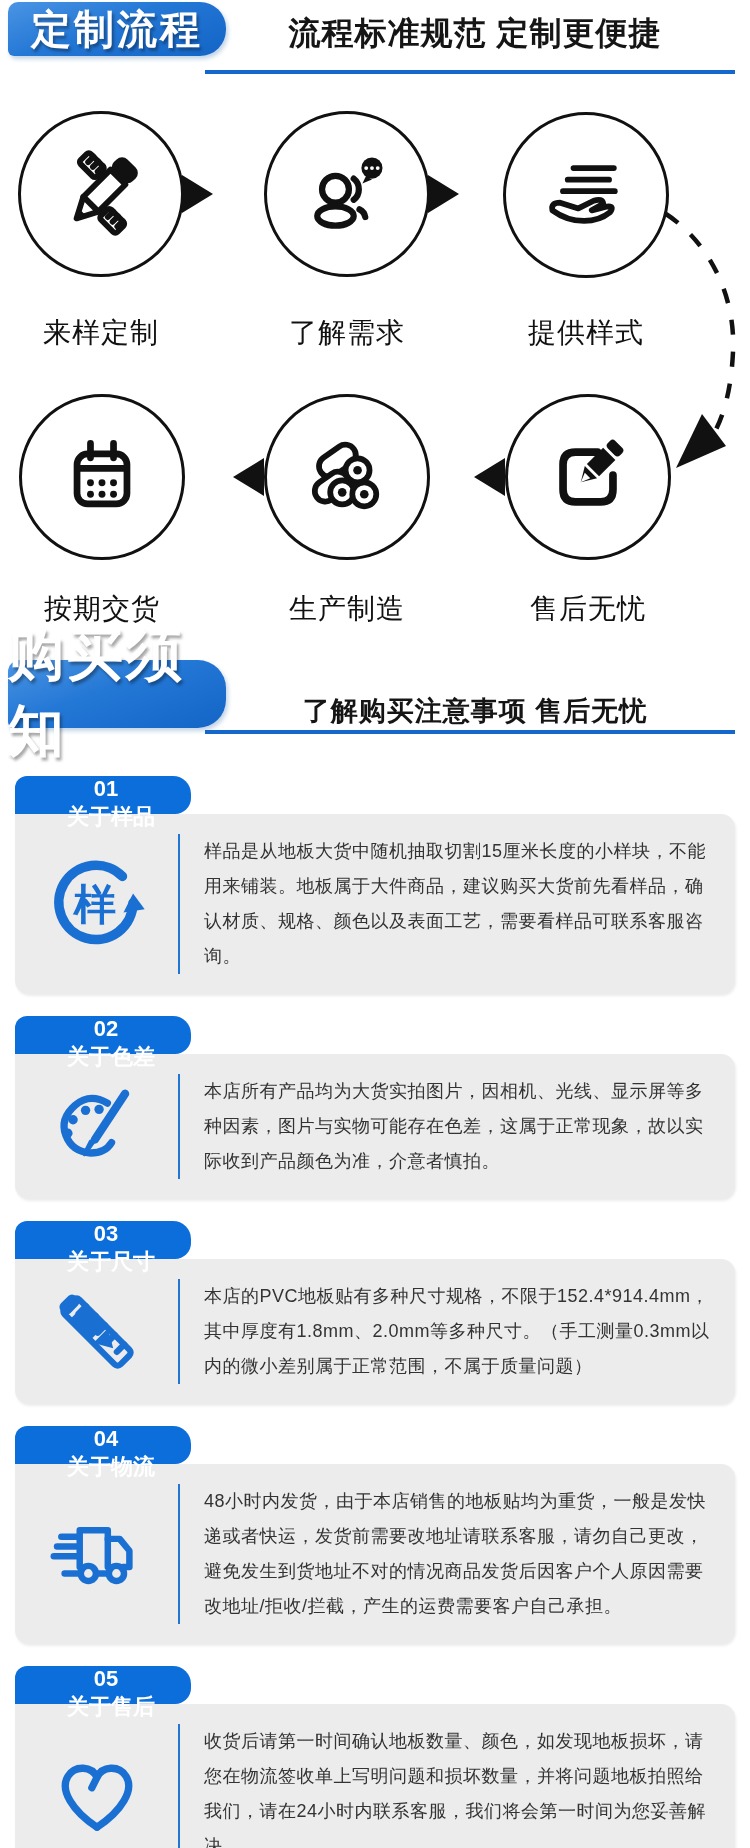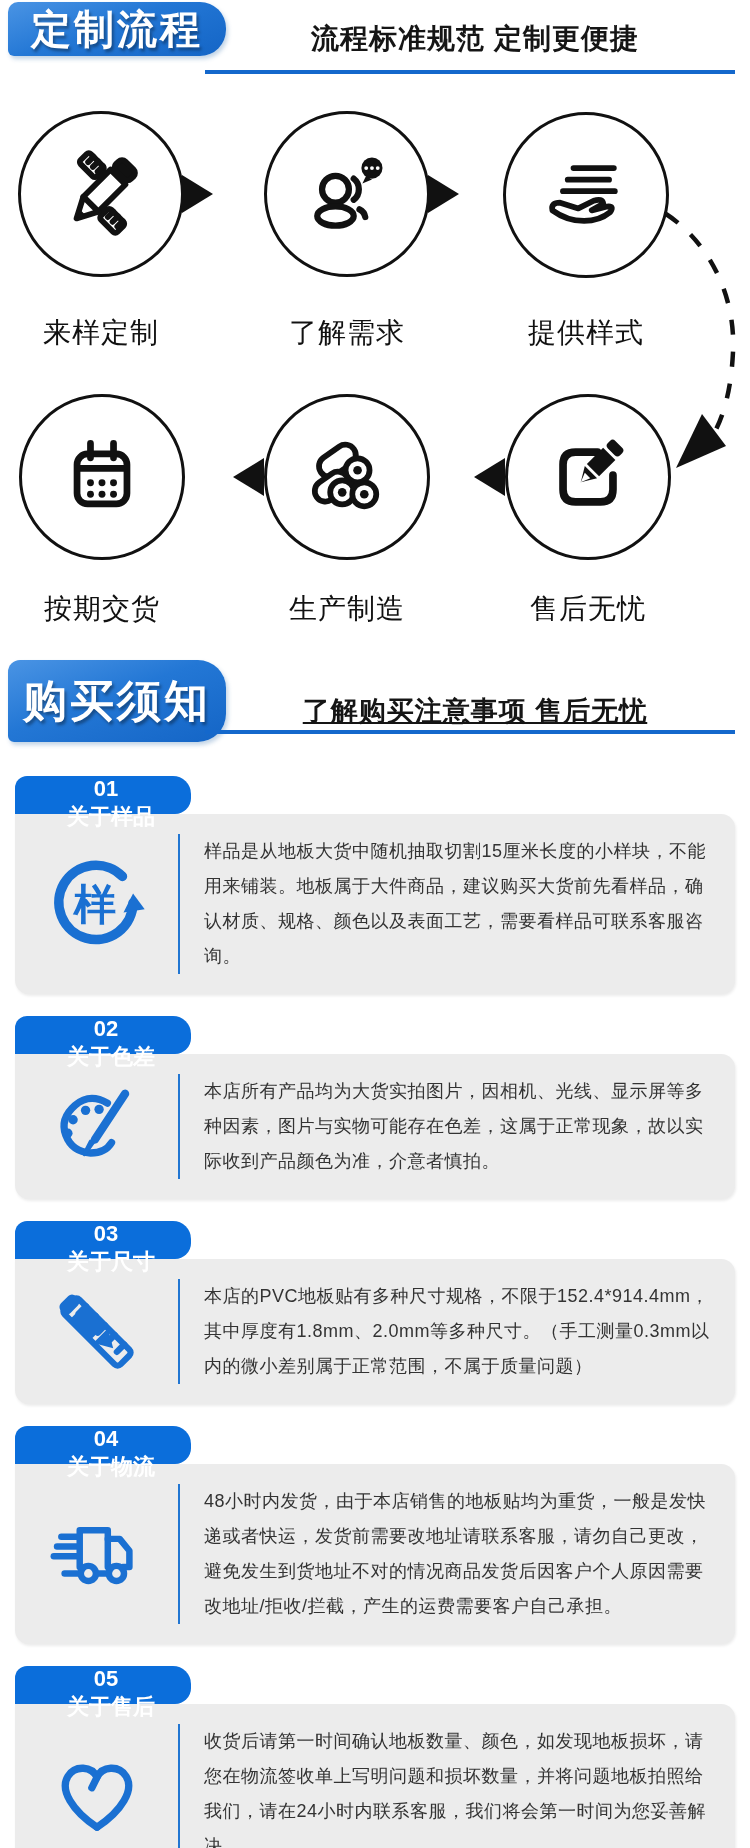--- a/index.html
+++ b/index.html
@@ -10,26 +10,26 @@
   .sec-header{position:relative;height:74px;}
   .sec-header .badge{
     position:absolute;left:8px;top:2px;width:218px;height:54px;
     background:linear-gradient(160deg,#4a94e4 0%,#2377d5 45%,#1465c6 100%);
     border-radius:10px 26px 26px 6px;
     color:#fff;font-size:40px;font-weight:bold;letter-spacing:3px;
     display:flex;align-items:center;justify-content:center;
     text-shadow:2px 3px 3px rgba(0,0,0,.35);
     box-shadow:2px 3px 4px rgba(120,160,200,.45);}
   .sec-header .subtitle{
-    position:absolute;left:240px;right:40px;top:20px;text-align:center;
-    font-size:28px;font-weight:bold;color:#151515;letter-spacing:1px;white-space:nowrap;}
+    position:absolute;left:240px;right:40px;top:12px;text-align:center;
+    font-size:32px;font-weight:bold;color:#151515;letter-spacing:1px;white-space:nowrap;}
   .sec-header .underline{position:absolute;left:205px;right:15px;bottom:0;height:4px;background:#1468cc;}
   .sec-header.hdr2{height:77px;}
-  .sec-header.hdr2 .badge{height:82px;top:3px;font-size:44px;border-radius:12px 28px 28px 6px;}
-  .sec-header.hdr2 .subtitle{top:36px;font-size:27px;text-decoration:underline;}
+  .sec-header.hdr2 .badge{height:68px;top:3px;font-size:56px;border-radius:12px 28px 28px 6px;}
+  .sec-header.hdr2 .subtitle{top:36px;font-size:27px;}
 
   
   .flow{position:relative;height:583px;}
   .circle{position:absolute;width:166px;height:166px;border:3px solid #111;border-radius:50%;
     background:#fff;display:flex;align-items:center;justify-content:center;box-sizing:border-box;}
   .step-label{position:absolute;width:166px;text-align:center;font-size:28px;color:#111;letter-spacing:1px;}
   .tri{position:absolute;width:0;height:0;border-top:19px solid transparent;border-bottom:19px solid transparent;}
   .tri.r{border-left:31px solid #111;}
   .tri.l{border-right:31px solid #111;}
   .conn{position:absolute;left:0;top:0;pointer-events:none;}

